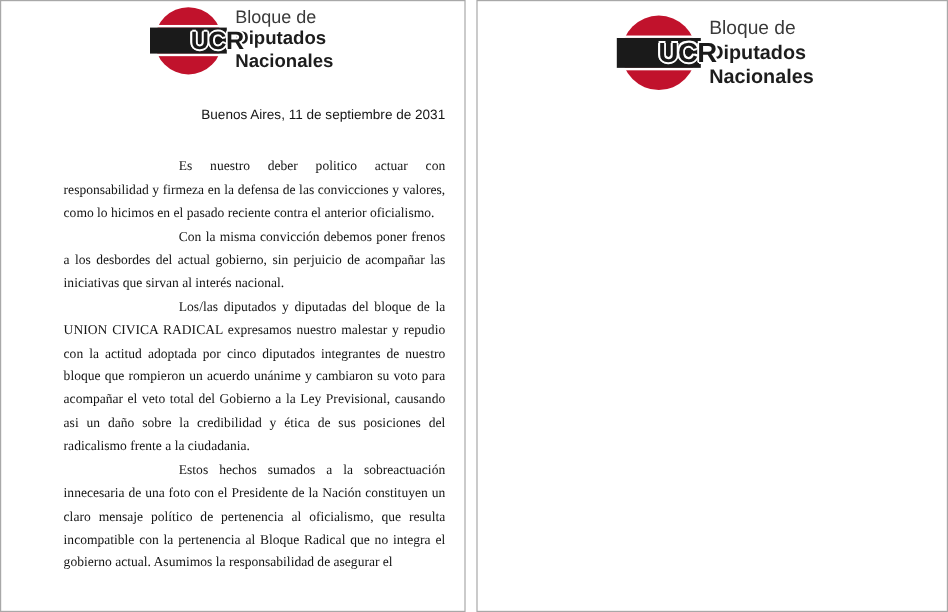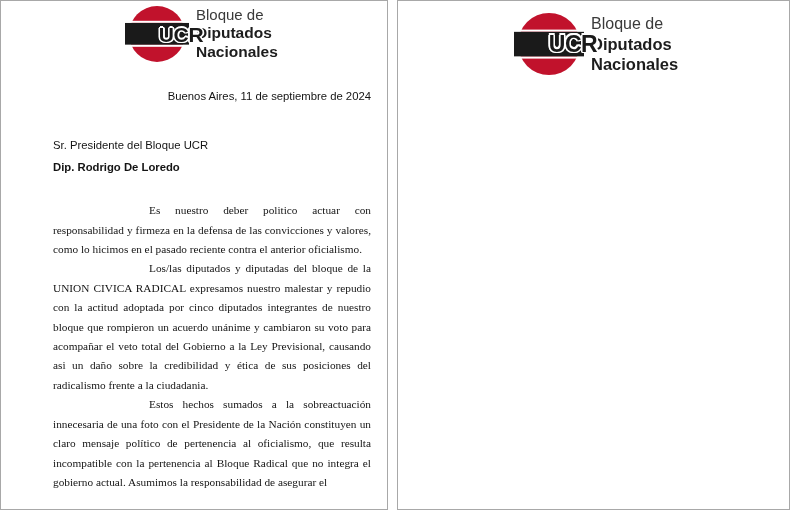--- a/index.html
+++ b/index.html
@@ -206,28 +206,25 @@
         </div>
         <div class="logo-words">
           <div class="l1">Bloque de</div>
           <div class="l2">Diputados</div>
           <div class="l3">Nacionales</div>
         </div>
       </div>
 
       <div class="doc-body doc-left">
 
-        <div class="line-date">Buenos Aires, 11 de septiembre de 2024</div>
-
-        <div class="addressee">
-          <span>Sr. Presidente del Bloque UCR</span>
-          <span class="name">Dip. Rodrigo De Loredo</span>
-        </div>
+        <div class="line-date">Buenos Aires, 11 de septiembre de 2031</div>
+
 
         <p class="para first-of-body">Es nuestro deber politico actuar con responsabilidad y firmeza en la defensa de las convicciones y valores, como lo hicimos en el pasado reciente contra el anterior oficialismo.</p>
+        <p class="para">Con la misma convicción debemos poner frenos a los desbordes del actual gobierno, sin perjuicio de acompañar las iniciativas que sirvan al interés nacional.</p>
         <p class="para">Los/las diputados y diputadas del bloque de la UNION CIVICA RADICAL expresamos nuestro malestar y repudio con la actitud adoptada por cinco diputados integrantes de nuestro bloque que rompieron un acuerdo unánime y cambiaron su voto para acompañar el veto total del Gobierno a la Ley Previsional, causando asi un daño sobre la credibilidad y ética de sus posiciones del radicalismo frente a la ciudadania.</p>
         <p class="para">Estos hechos sumados a la sobreactuación innecesaria de una foto con el Presidente de la Nación constituyen un claro mensaje político de pertenencia al oficialismo, que resulta incompatible con la pertenencia al Bloque Radical que no integra el gobierno actual. Asumimos la responsabilidad de asegurar el</p>
 
       </div>
     </div>
 
     <div class="gutter"></div>
 
     <div class="page page-right">
 

